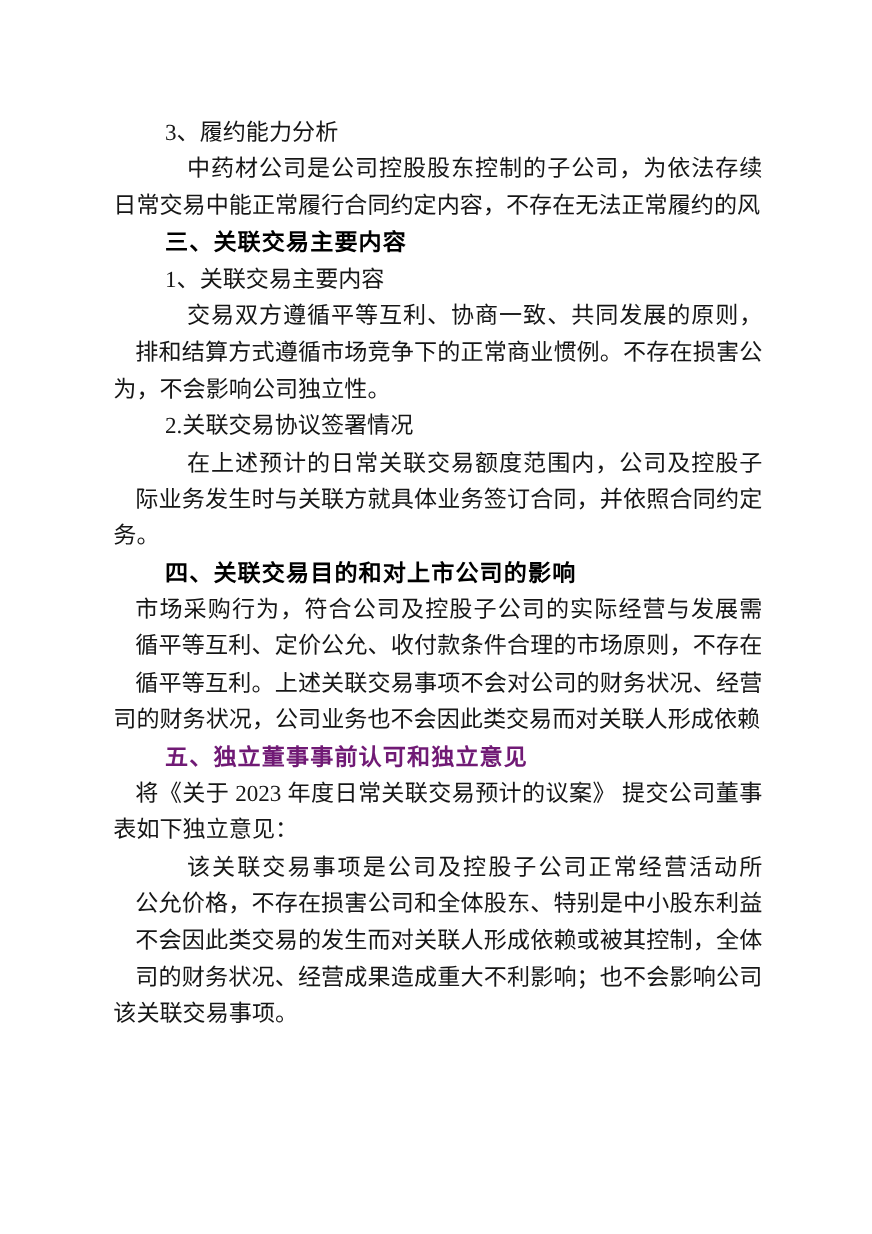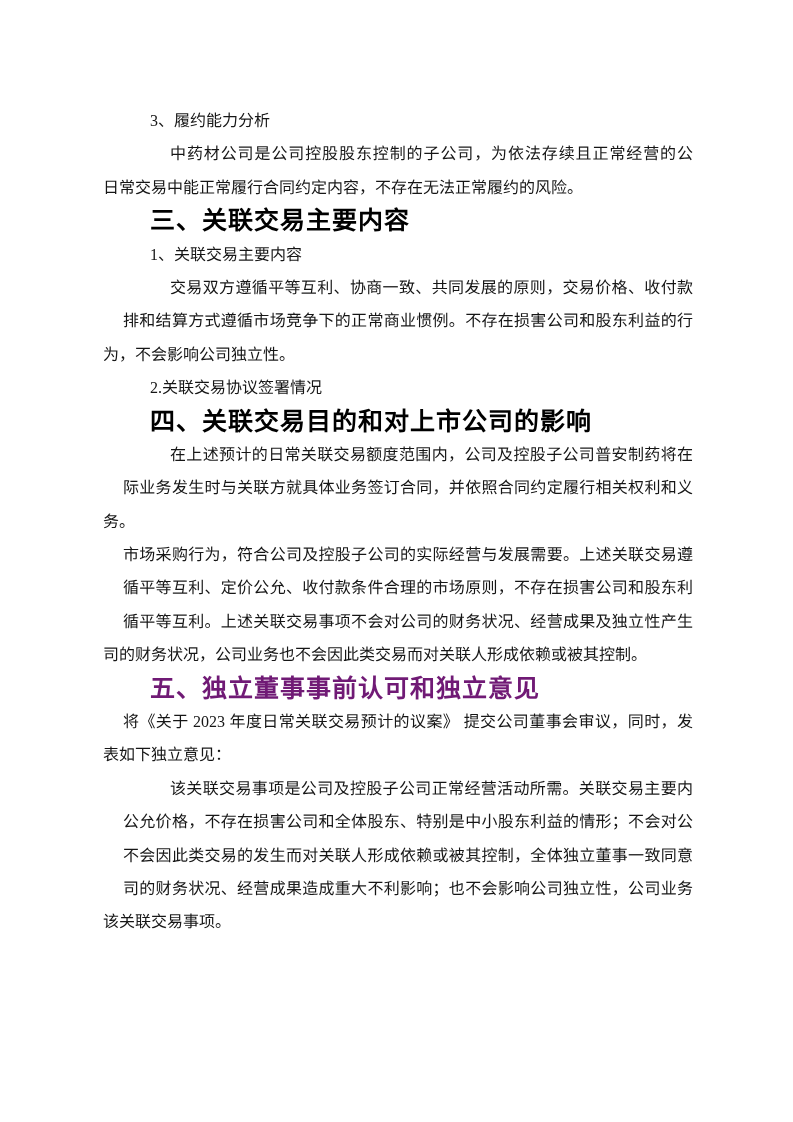--- a/index.html
+++ b/index.html
@@ -20,38 +20,38 @@
     width: 793px;
     height: 1122px;
   }
   .content {
     position: absolute;
     left: 103px;
     top: 104px;
     width: 590px;
   }
   .line {
-    font-size: 16px;
+    font-size: 21px;
     line-height: 33.4px;
     height: 33.4px;
     overflow: hidden;
     white-space: normal;
   }
   .line.just {
     text-align: justify;
     text-align-last: justify;
     margin-left: 20px;
   }
   .line.indent {
     text-indent: 47px;
   }
   .line.heading {
     font-family: "DejaVu Sans", "Liberation Sans", sans-serif;
     font-weight: 700;
-    font-size: 25px;
+    font-size: 21px;
     letter-spacing: 1px;
   }
 </style>
 </head>
 <body style="background: rgb(255, 255, 255);">
 
 <div class="page">
   <div class="content" style="color: rgb(22, 22, 22);">
       <div>
         <div class="line indent">3、履约能力分析</div>
@@ -68,26 +68,26 @@
       </div>
       <div>
         <div class="line indent just">交易双方遵循平等互利、协商一致、共同发展的原则，交易价格、收付款安</div>
         <div class="line just">排和结算方式遵循市场竞争下的正常商业惯例。不存在损害公司和股东利益的行</div>
         <div class="line">为，不会影响公司独立性。</div>
       </div>
       <div>
         <div class="line indent">2.关联交易协议签署情况</div>
       </div>
       <div>
-        <div class="line heading indent" style="color: rgb(0, 0, 0);">四、关联交易目的和对上市公司的影响</div>
-      </div>
-      <div>
         <div class="line indent just">在上述预计的日常关联交易额度范围内，公司及控股子公司普安制药将在实</div>
         <div class="line just">际业务发生时与关联方就具体业务签订合同，并依照合同约定履行相关权利和义</div>
         <div class="line">务。</div>
+      </div>
+      <div>
+        <div class="line heading indent" style="color: rgb(0, 0, 0);">四、关联交易目的和对上市公司的影响</div>
       </div>
       <div>
         <div class="line just">市场采购行为，符合公司及控股子公司的实际经营与发展需要。上述关联交易遵</div>
         <div class="line just">循平等互利、定价公允、收付款条件合理的市场原则，不存在损害公司和股东利</div>
         <div class="line just">循平等互利。上述关联交易事项不会对公司的财务状况、经营成果及独立性产生重</div>
         <div class="line">司的财务状况，公司业务也不会因此类交易而对关联人形成依赖或被其控制。</div>
       </div>
       <div>
         <div class="line heading indent" style="color: #701a75;">五、独立董事事前认可和独立意见</div>
       </div>

